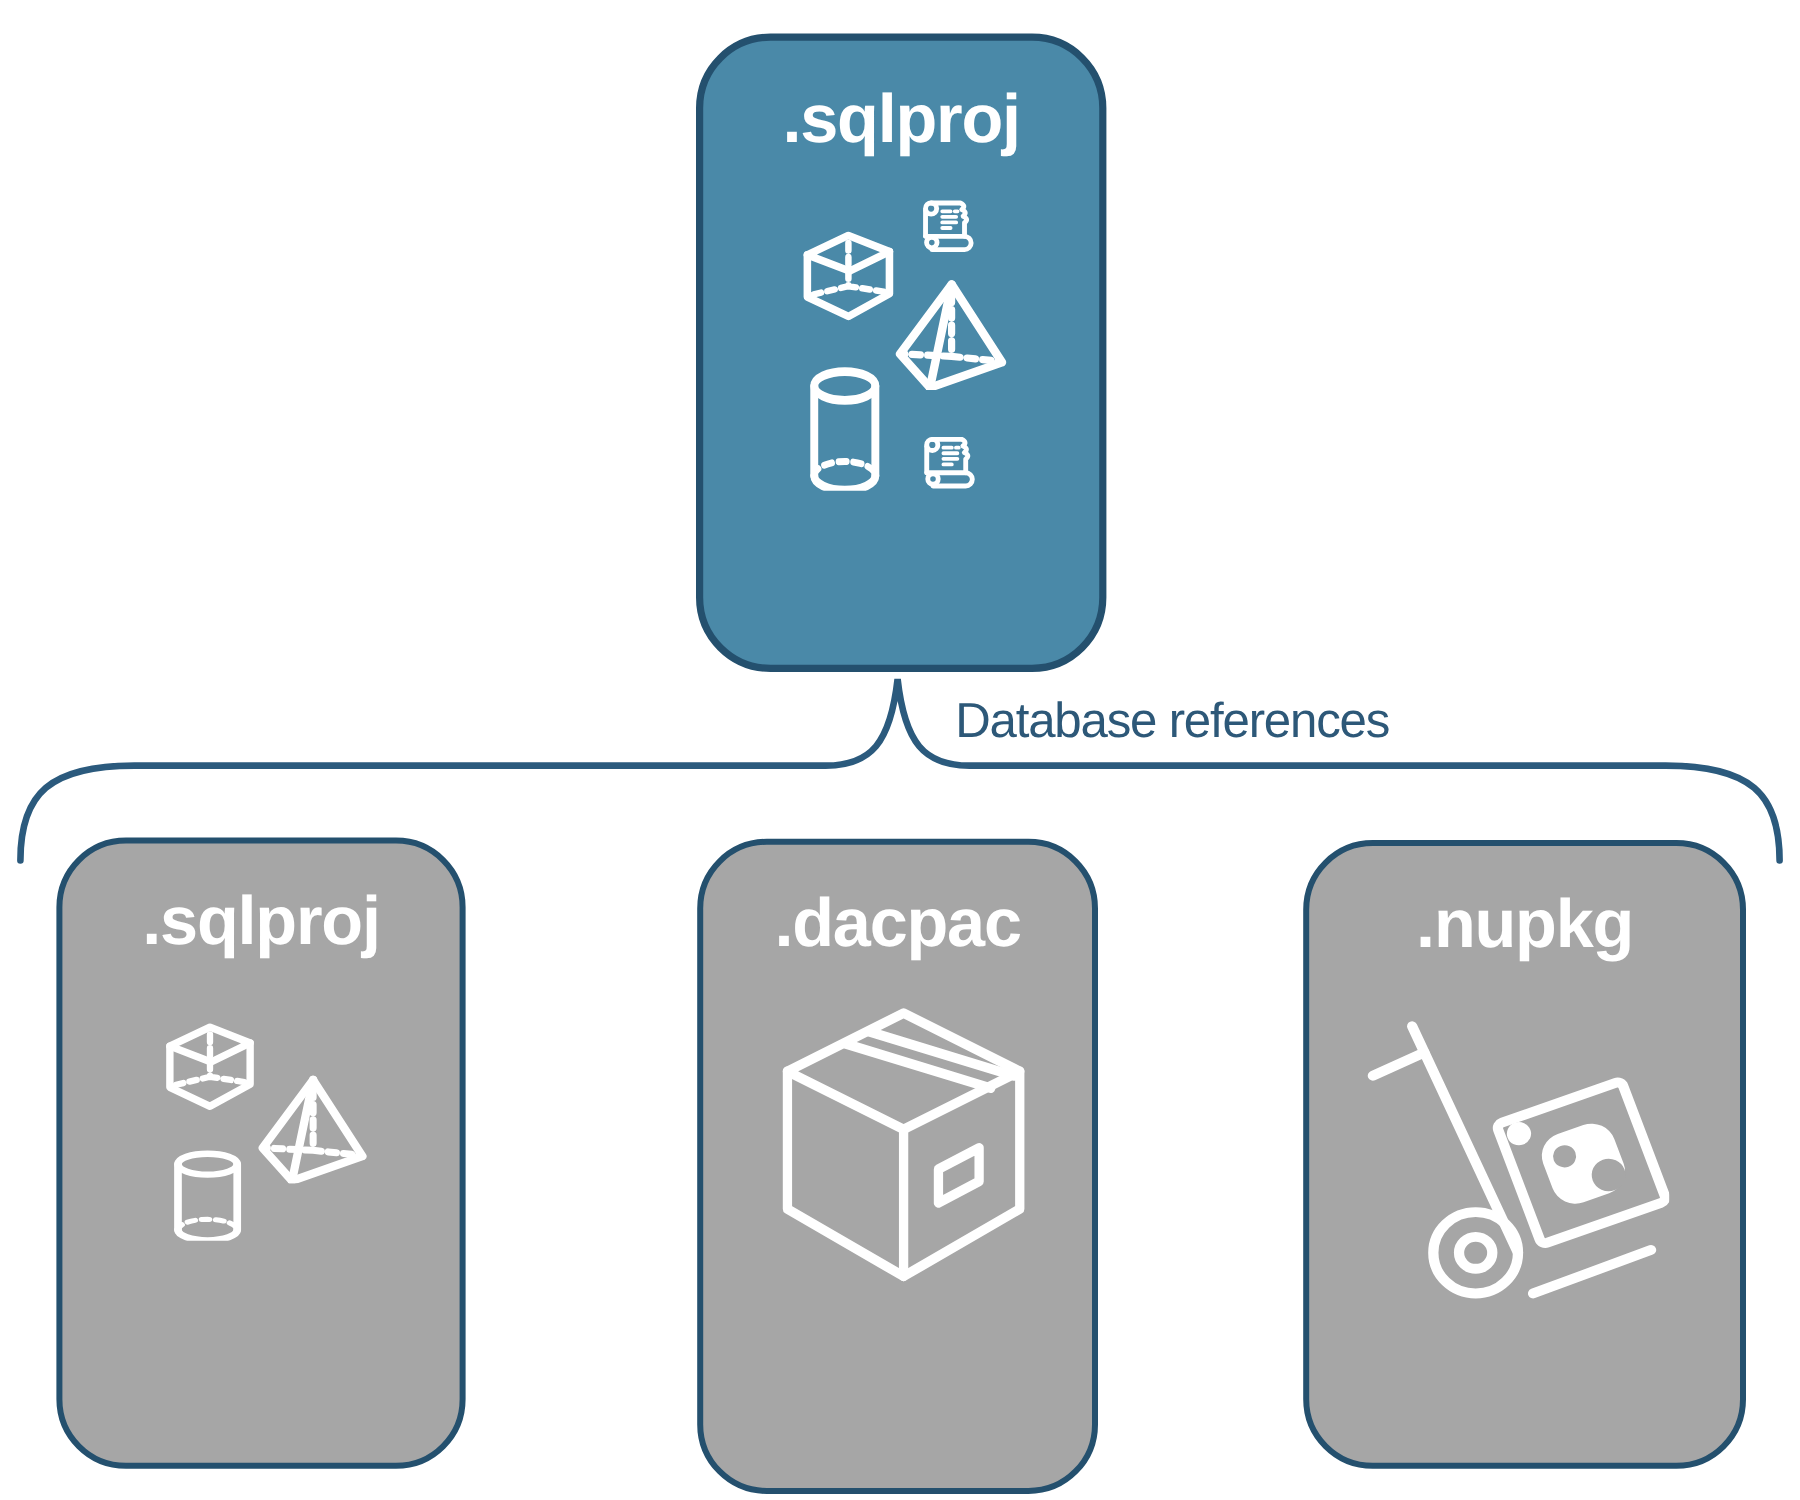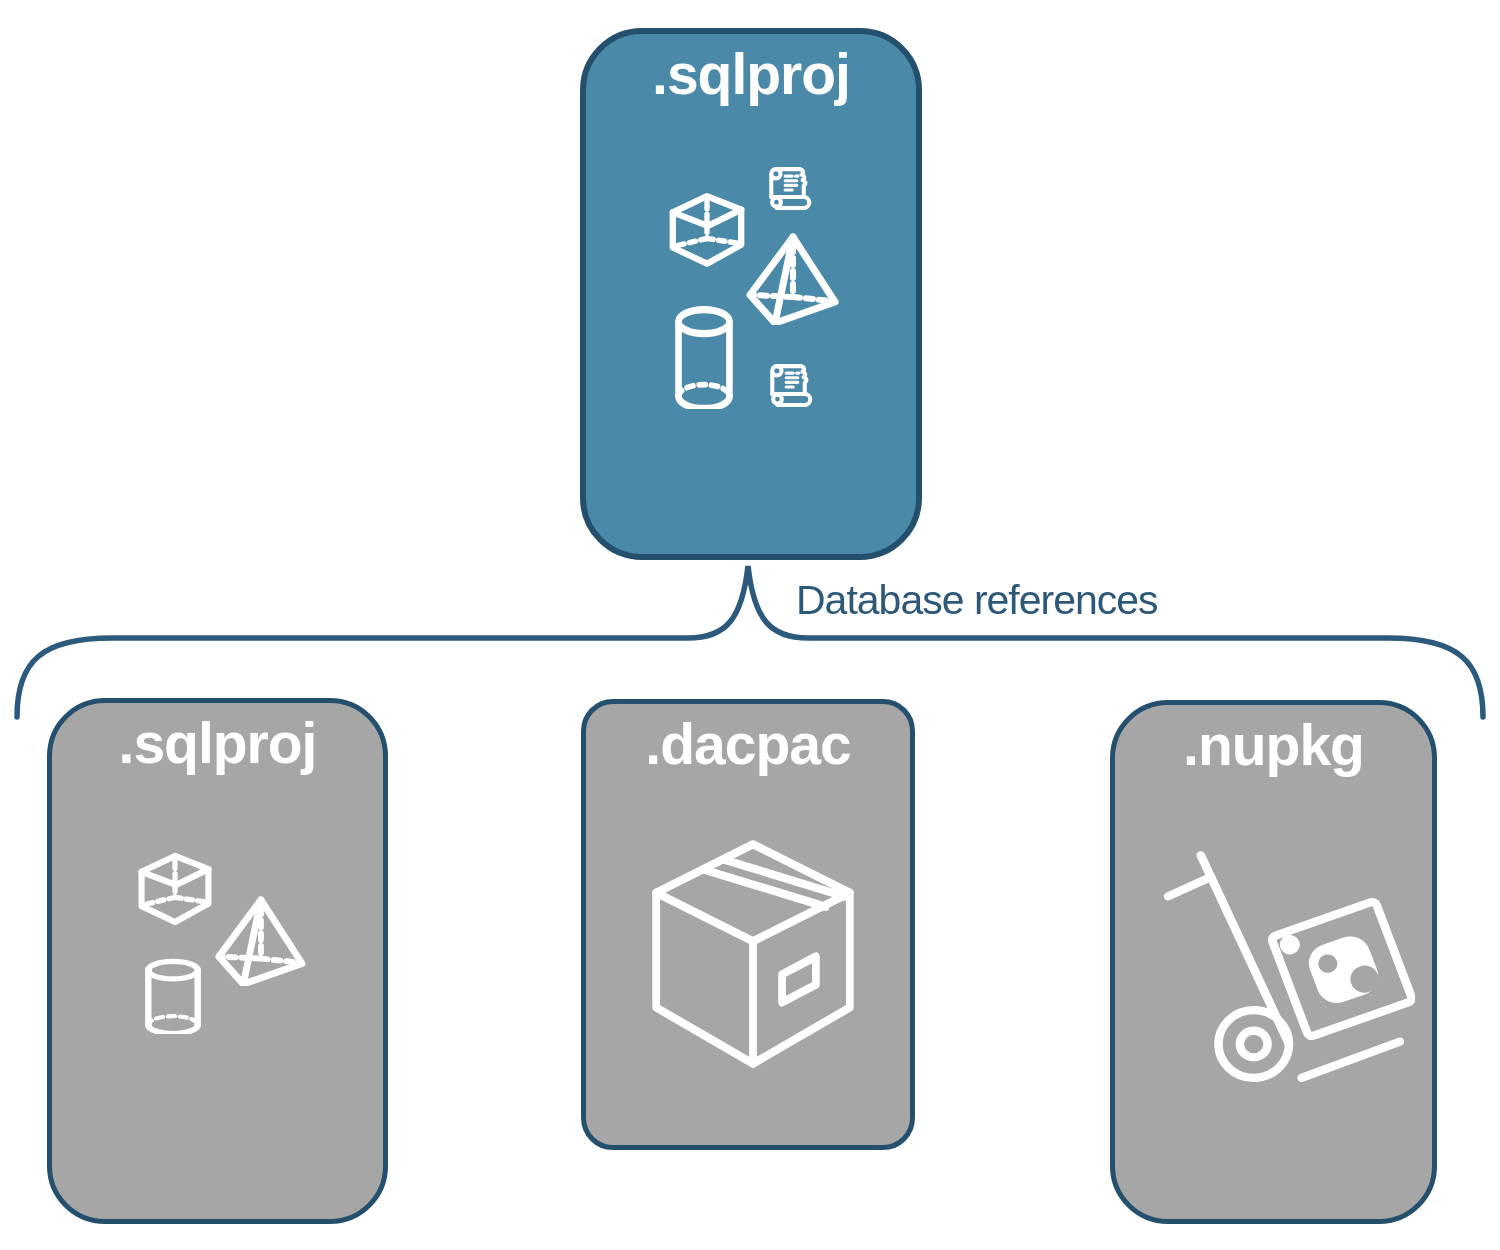--- a/index.html
+++ b/index.html
@@ -21,25 +21,25 @@
     background:var(--root-fill);
     border:6px solid var(--node-border);
     border-radius:62px;
   }
   .node-child{
     background:var(--child-fill);
     border:5px solid var(--node-border);
     border-radius:58px;
   }
   .node-child-1{left:47px;top:698px;width:341px;height:526px;}
-  .node-child-2{left:581px;top:699px;width:334px;height:451px;border-radius:32px;}
-  .node-child-3{left:1110px;top:700px;width:327px;height:524px;}
+  .node-child-2{left:581px;top:699px;width:334px;height:546px;}
+  .node-child-3{left:1086px;top:700px;width:369px;height:524px;}
   .node-label{
     text-align:center;
-    margin-top:9px;
+    margin-top:34px;
     font-size:57px;
     font-weight:700;
     letter-spacing:-1px;
     color:var(--node-label);
     line-height:1.1;
   }
   .ic{position:absolute;overflow:visible;}
   .brace-svg{position:absolute;left:0;top:0;width:1500px;height:1250px;pointer-events:none;}
   .brace-path{fill:none;stroke:var(--connector-line);stroke-width:5.5;stroke-linecap:round;}
   .connector-label{

